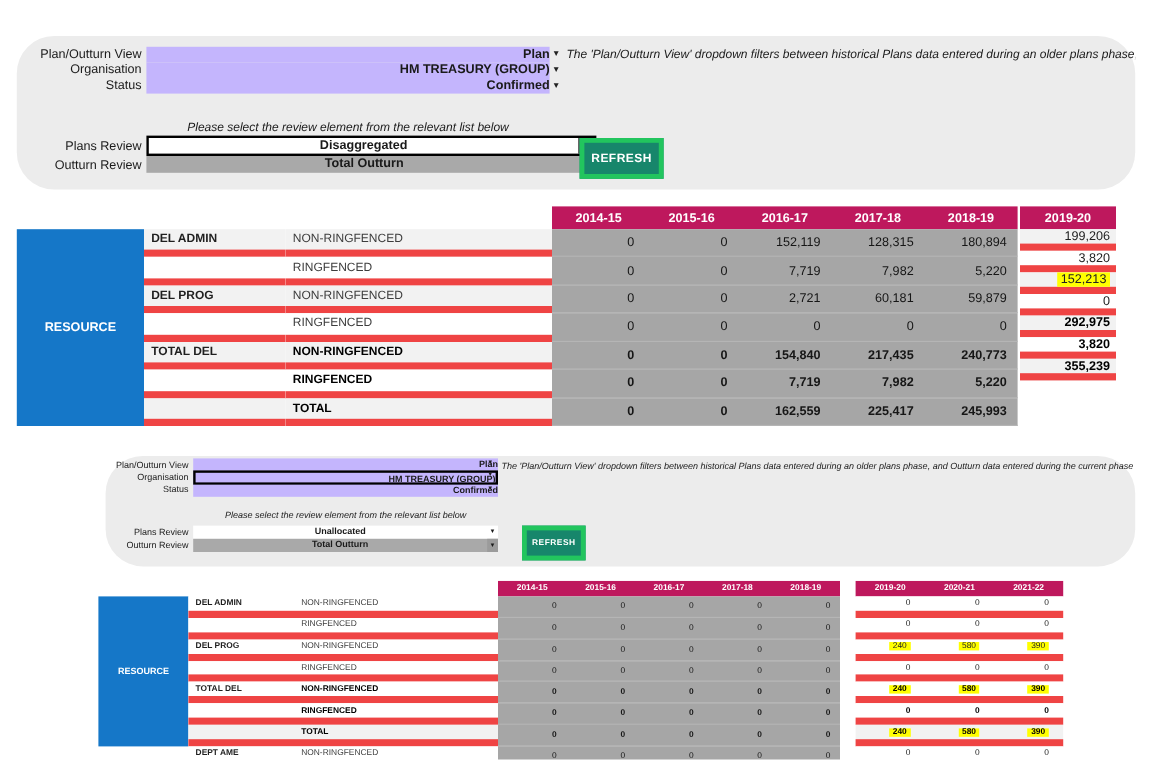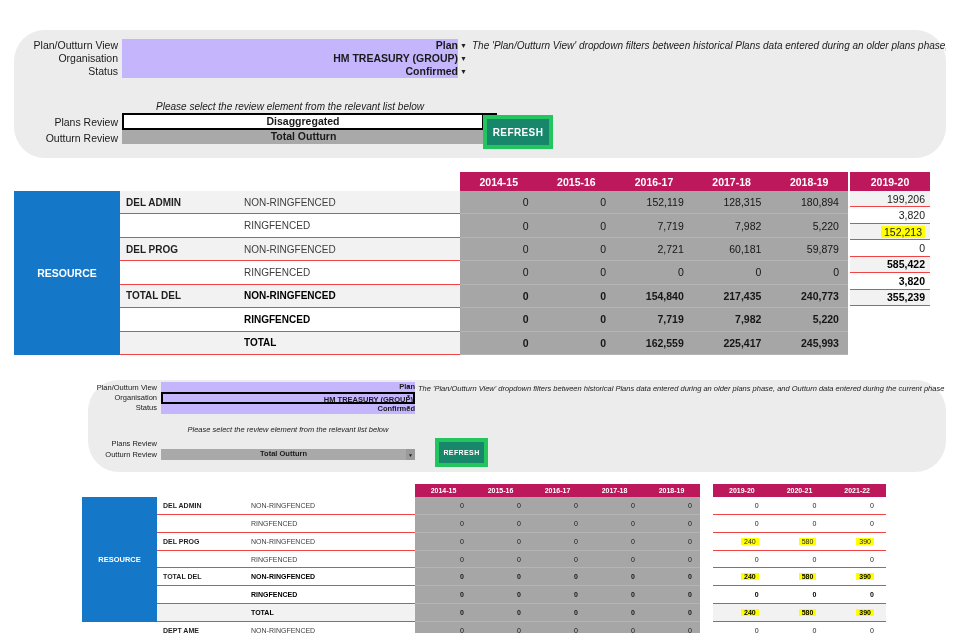--- a/index.html
+++ b/index.html
@@ -49,21 +49,21 @@
   #bottom-panel .refresh { left:347px; top:58px; width:45px; height:21px; font-size:7px; }
 
   
   .blueband { position:absolute; display:flex; background:#be185d; }
   .hc { flex:1; color:#fff; font-weight:bold; text-align:center; display:flex;
         align-items:center; justify-content:center; }
   .rescell { position:absolute; background:#1577C8; color:#fff; font-weight:bold;
              display:flex; align-items:center; justify-content:center; }
   .colblock { position:absolute; display:flex; flex-direction:column; }
   .trow { display:flex; align-items:center; box-sizing:border-box;
-          border-bottom:1px solid #ef4444; background:#fff; }
+          border-bottom:6px solid #ef4444; background:#fff; }
   .trow.shade { background:#F2F2F2; }
   .trow.grayrow { background:#A6A6A6; border-bottom:1px solid #B5B5B5; }
   .gtext { padding-left:6px; font-weight:bold; color:#1f1f1f; white-space:nowrap; }
   .ltext { padding-left:6px; color:#3d3d3d; white-space:nowrap; }
   .b .ltext, .ltext.b { font-weight:bold; color:#000; }
   .num { flex:1; text-align:right; color:#222; }
   .num.b { font-weight:bold; color:#000; }
   .grayrow .num { color:#161616; }
   .hl { background:#FFFF00; padding:0 3px; }
 
@@ -246,21 +246,21 @@
       <div class="trow">
         <div class="num"><span>3,820</span></div>
       </div>
       <div class="trow shade">
         <div class="num"><span class="hl">152,213</span></div>
       </div>
       <div class="trow">
         <div class="num"><span>0</span></div>
       </div>
       <div class="trow shade">
-        <div class="num b"><span>585,422</span></div>
+        <div class="num b"><span>292,975</span></div>
       </div>
       <div class="trow">
         <div class="num b"><span>3,820</span></div>
       </div>
       <div class="trow shade">
         <div class="num b"><span>355,239</span></div>
       </div>
     </div>
 </div>
 
@@ -275,20 +275,24 @@
 
   <div class="arrow" style="top:4px">▼</div>
   <div class="arrow" style="top:14px">▼</div>
   <div class="arrow" style="top:25px">▼</div>
 
   <div class="note">The 'Plan/Outturn View' dropdown filters between historical Plans data entered during an older plans phase, and Outturn data entered during the current phase</div>
 
   <div class="instruction">Please select the review element from the relevant list below</div>
 
   <div class="flabel" style="top:59px">Plans Review</div>
+  <div class="combo" style="top:57.5px; height:11px;">
+    <div class="val">Unallocated</div>
+    <div class="cbtn">▼</div>
+  </div>
 
   <div class="flabel" style="top:70px">Outturn Review</div>
   <div class="combo disabledfield" style="top:69px; height:11px;">
     <div class="val">Total Outturn</div>
     <div class="cbtn">▼</div>
   </div>
 
   <div class="refresh">REFRESH</div>
 </div>
 

